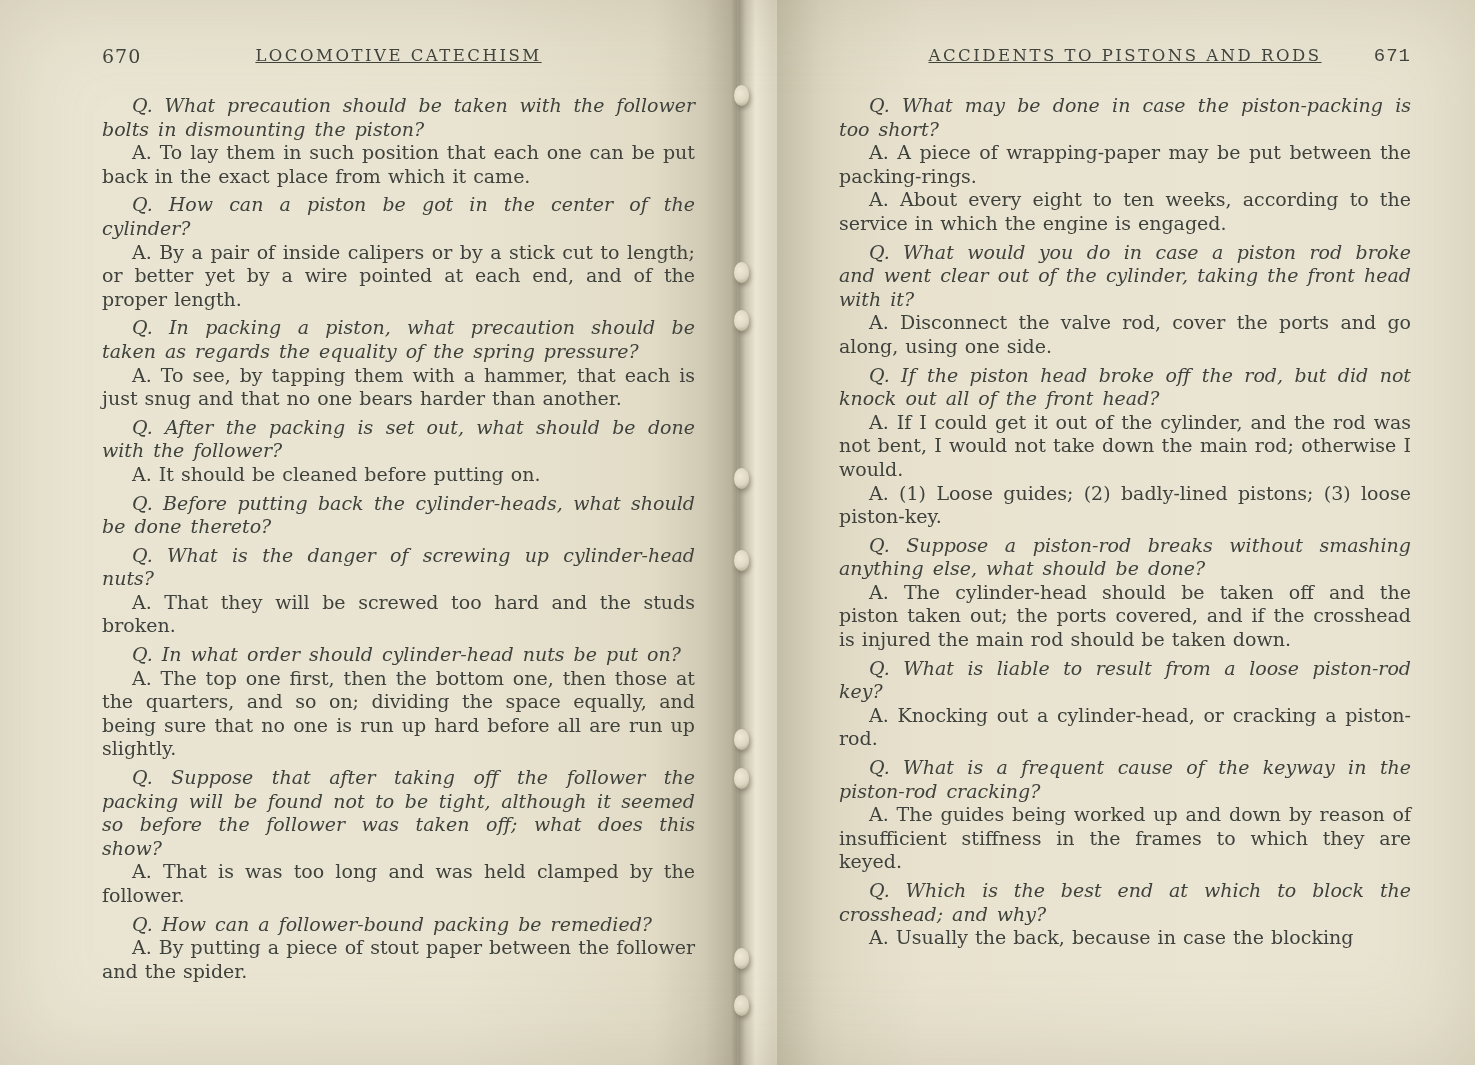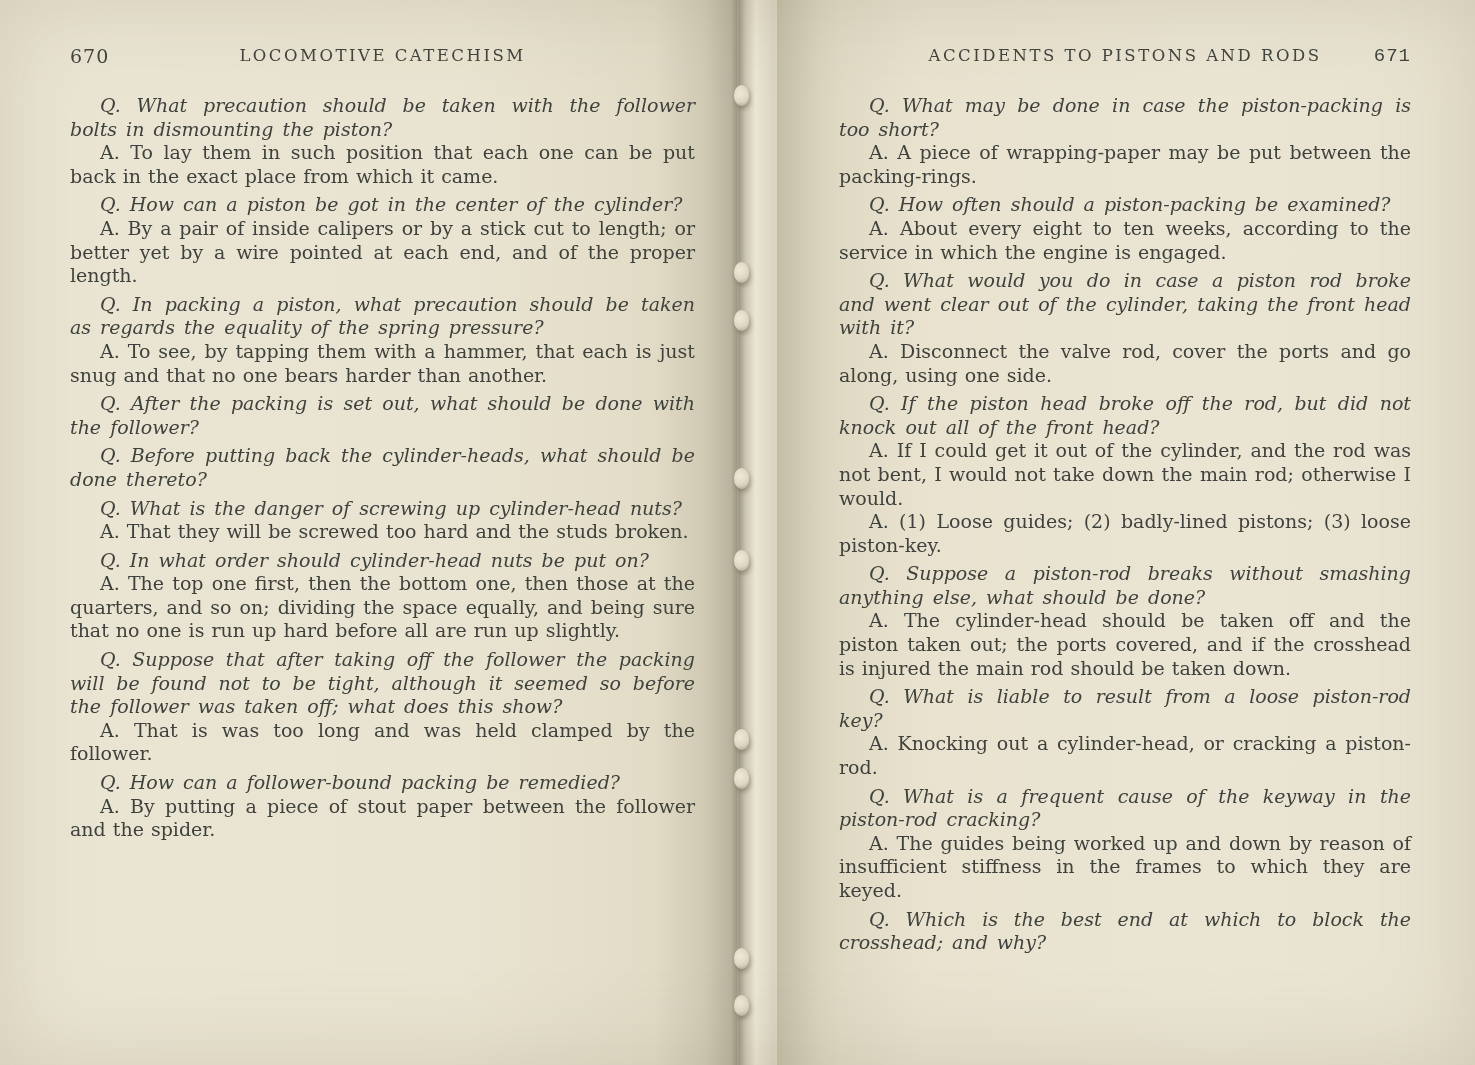--- a/index.html
+++ b/index.html
@@ -23,21 +23,21 @@
     position: absolute;
     top: 0;
     height: 1065px;
     box-sizing: border-box;
     color: #3f423c;
     overflow: hidden;
   }
   .page.left {
     left: 0;
     width: 737px;
-    padding: 46px 42px 30px 70px;
+    padding: 46px 42px 30px 102px;
     background: linear-gradient(90deg, #eae5d3 0%, #e9e4d1 62%, #e2dcc7 88%, #d6d0ba 100%);
   }
   .page.right {
     left: 777px;
     width: 738px;
     padding: 46px 104px 40px 62px;
     background: linear-gradient(90deg, #cfc9b2 0%, #e0dac5 9%, #e8e2cf 20%, #eae5d3 60%, #e7e2cf 100%);
   }
   .page-header {
     position: relative;
@@ -45,20 +45,21 @@
     margin-bottom: 24px;
     font-size: 16.5px;
     letter-spacing: 2.5px;
     white-space: nowrap;
   }
   .running-head {
     position: absolute;
     left: 50%;
     transform: translateX(-50%);
     top: 0;
+    text-decoration: underline;
   }
   .page-num {
     position: absolute;
     top: -1px;
     font-size: 19px;
     letter-spacing: 1px;
   }
   .page.left .page-num { left: 0; }
   .page.right .page-num { right: 0; font-family: Liberation Mono, monospace; }
   .page-body { text-align: justify; }
@@ -125,54 +126,55 @@
       <span class="running-head">LOCOMOTIVE CATECHISM</span>
     </div>
     <div class="page-body">
         <p class="para q">Q. What precaution should be taken with the follower bolts in dismounting the piston?</p>
         <p class="para a">A. To lay them in such position that each one can be put back in the exact place from which it came.</p>
         <p class="para q">Q. How can a piston be got in the center of the cylinder?</p>
         <p class="para a">A. By a pair of inside calipers or by a stick cut to length; or better yet by a wire pointed at each end, and of the proper length.</p>
         <p class="para q">Q. In packing a piston, what precaution should be taken as regards the equality of the spring pressure?</p>
         <p class="para a">A. To see, by tapping them with a hammer, that each is just snug and that no one bears harder than another.</p>
         <p class="para q">Q. After the packing is set out, what should be done with the follower?</p>
+        <p class="para a">A. It should be cleaned before putting on.</p>
         <p class="para q">Q. Before putting back the cylinder-heads, what should be done thereto?</p>
         <p class="para q">Q. What is the danger of screwing up cylinder-head nuts?</p>
         <p class="para a">A. That they will be screwed too hard and the studs broken.</p>
         <p class="para q">Q. In what order should cylinder-head nuts be put on?</p>
         <p class="para a">A. The top one first, then the bottom one, then those at the quarters, and so on; dividing the space equally, and being sure that no one is run up hard before all are run up slightly.</p>
         <p class="para q">Q. Suppose that after taking off the follower the packing will be found not to be tight, although it seemed so before the follower was taken off; what does this show?</p>
         <p class="para a">A. That is was too long and was held clamped by the follower.</p>
         <p class="para q">Q. How can a follower-bound packing be remedied?</p>
         <p class="para a">A. By putting a piece of stout paper between the follower and the spider.</p>
       </div>
   </div>
 
   <div class="page right">
     <div class="page-header">
       <span class="running-head">ACCIDENTS TO PISTONS AND RODS</span>
       <span class="page-num">671</span>
     </div>
     <div class="page-body">
         <p class="para q">Q. What may be done in case the piston-packing is too short?</p>
         <p class="para a">A. A piece of wrapping-paper may be put between the packing-rings.</p>
-        <p class="para q">Q. How often should a piston-packing be examined?</p>
         <p class="para a">A. About every eight to ten weeks, according to the service in which the engine is engaged.</p>
         <p class="para q">Q. What would you do in case a piston rod broke and went clear out of the cylinder, taking the front head with it?</p>
         <p class="para a">A. Disconnect the valve rod, cover the ports and go along, using one side.</p>
         <p class="para q">Q. If the piston head broke off the rod, but did not knock out all of the front head?</p>
         <p class="para a">A. If I could get it out of the cylinder, and the rod was not bent, I would not take down the main rod; otherwise I would.</p>
         <p class="para a">A. (1) Loose guides; (2) badly-lined pistons; (3) loose piston-key.</p>
         <p class="para q">Q. Suppose a piston-rod breaks without smashing anything else, what should be done?</p>
         <p class="para a">A. The cylinder-head should be taken off and the piston taken out; the ports covered, and if the crosshead is injured the main rod should be taken down.</p>
         <p class="para q">Q. What is liable to result from a loose piston-rod key?</p>
         <p class="para a">A. Knocking out a cylinder-head, or cracking a piston-rod.</p>
         <p class="para q">Q. What is a frequent cause of the keyway in the piston-rod cracking?</p>
         <p class="para a">A. The guides being worked up and down by reason of insufficient stiffness in the frames to which they are keyed.</p>
         <p class="para q">Q. Which is the best end at which to block the crosshead; and why?</p>
+        <p class="para a">A. Usually the back, because in case the blocking</p>
       </div>
   </div>
 
   <div class="gutter"></div>
   <div>
       <div class="stitch" style="top: 85px;"></div>
       <div class="stitch" style="top: 262px;"></div>
       <div class="stitch" style="top: 310px;"></div>
       <div class="stitch" style="top: 468px;"></div>
       <div class="stitch" style="top: 550px;"></div>

